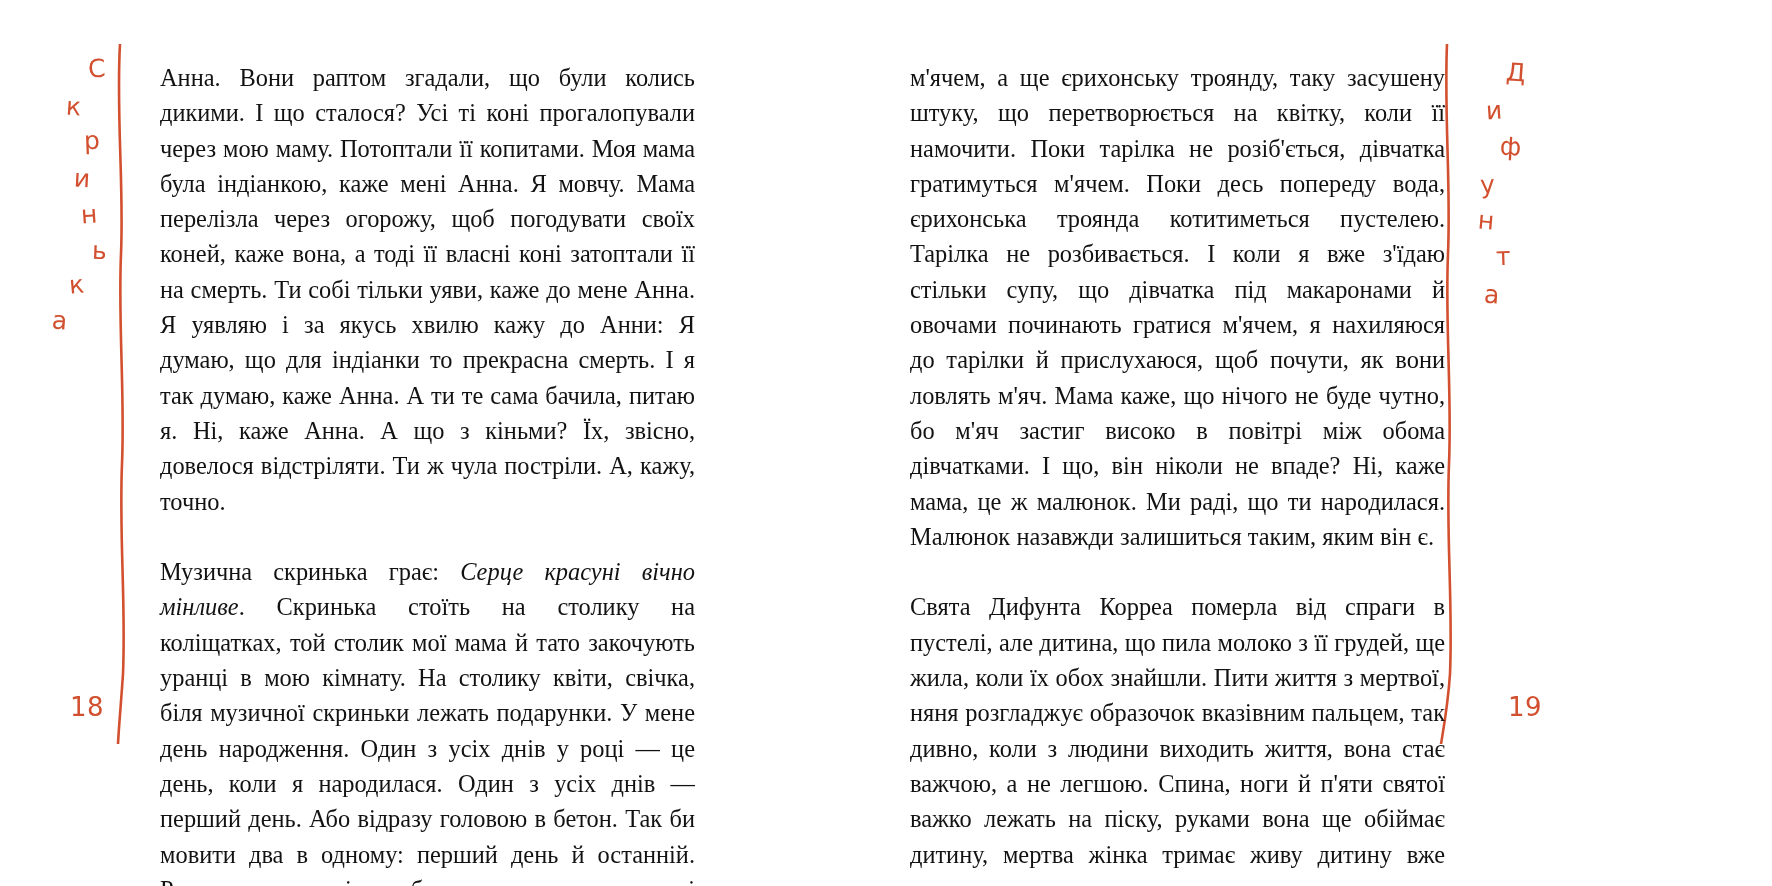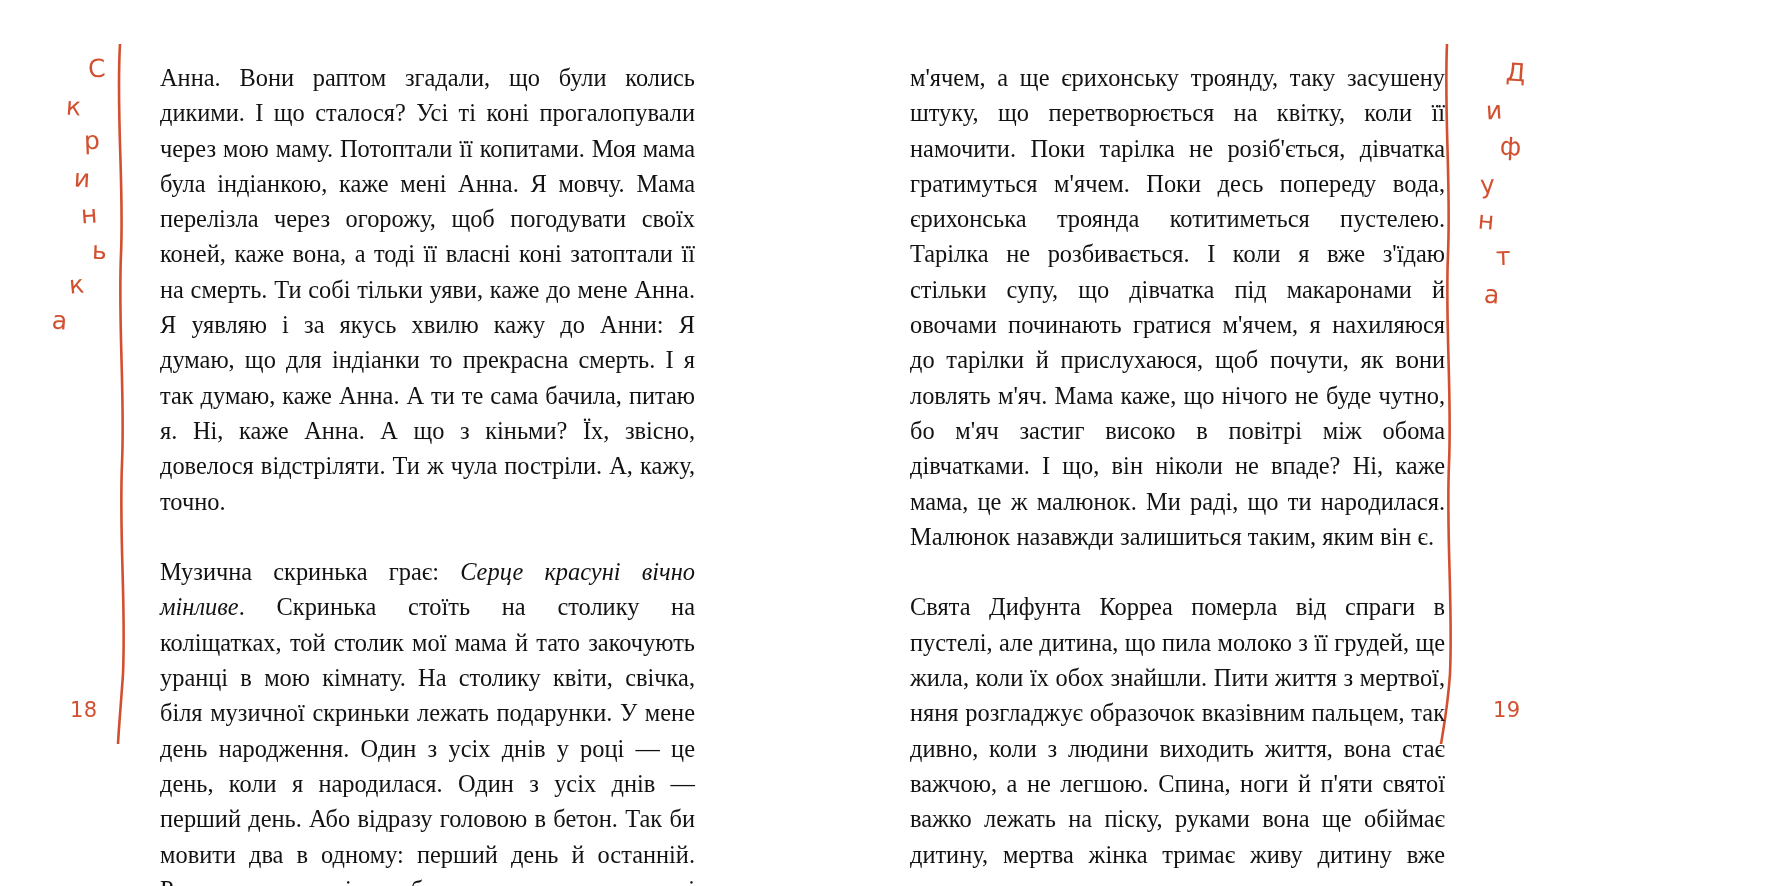--- a/index.html
+++ b/index.html
@@ -61,26 +61,26 @@
   }
   .page-left .rule { left: 110px; }
   .page-right .rule { left: 548px; }
   .rule svg { display: block; }
 
   
   .folio {
     position: absolute;
     bottom: 164px;
     font-family: "DejaVu Sans", sans-serif;
-    font-size: 21px;
+    font-size: 26px;
     color: #d2502f;
     letter-spacing: 0.5px;
   }
   .page-left .folio { left: 70px; }
-  .page-right .folio { left: 607px; }
+  .page-right .folio { left: 622px; }
 
   
   .column {
     position: absolute;
     top: 52px;
     width: 551px;
   }
   .page-left .column { left: 152px; }
   .page-right .column { left: 16px; }
 

